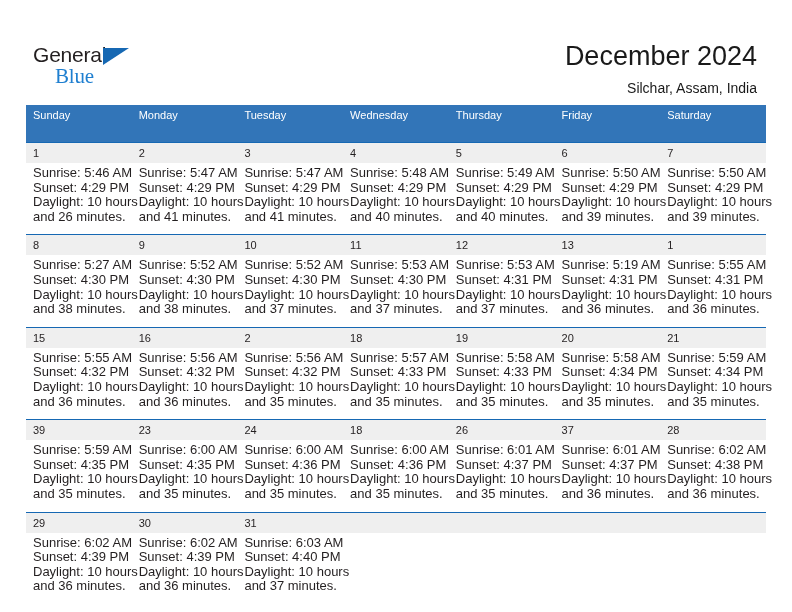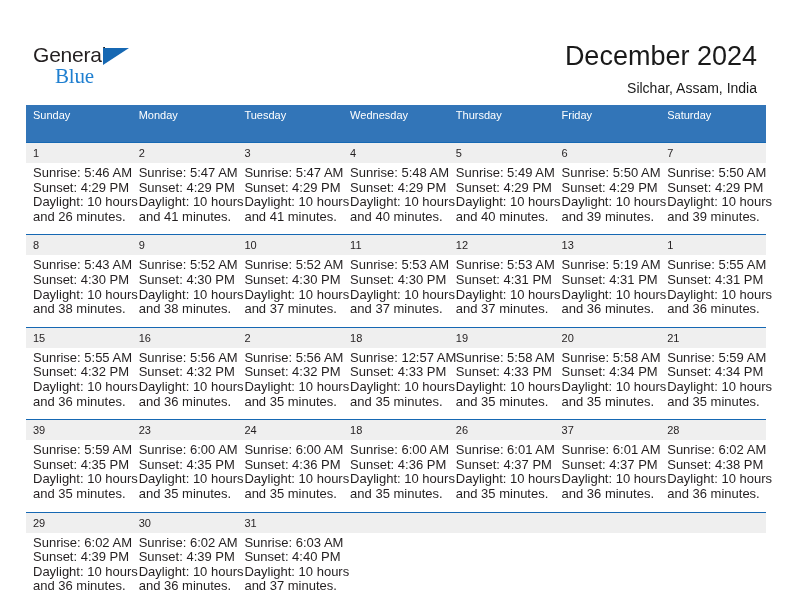--- a/index.html
+++ b/index.html
@@ -229,21 +229,21 @@
             <div>Daylight: 10 hours</div>
             <div>and 39 minutes.</div>
           </div>
         </td>
       </tr>
 
       <tr>
         <td>
           <div class="daynum">8</div>
           <div class="cellinfo">
-            <div>Sunrise: 5:43 AM</div>
+            <div>Sunrise: 5:27 AM</div>
             <div>Sunset: 4:30 PM</div>
             <div>Daylight: 10 hours</div>
             <div>and 38 minutes.</div>
           </div>
         </td>
         <td>
           <div class="daynum">9</div>
           <div class="cellinfo">
             <div>Sunrise: 5:52 AM</div>
             <div>Sunset: 4:30 PM</div>
@@ -322,21 +322,21 @@
           <div class="cellinfo">
             <div>Sunrise: 5:56 AM</div>
             <div>Sunset: 4:32 PM</div>
             <div>Daylight: 10 hours</div>
             <div>and 35 minutes.</div>
           </div>
         </td>
         <td>
           <div class="daynum">18</div>
           <div class="cellinfo">
-            <div>Sunrise: 12:57 AM</div>
+            <div>Sunrise: 5:57 AM</div>
             <div>Sunset: 4:33 PM</div>
             <div>Daylight: 10 hours</div>
             <div>and 35 minutes.</div>
           </div>
         </td>
         <td>
           <div class="daynum">19</div>
           <div class="cellinfo">
             <div>Sunrise: 5:58 AM</div>
             <div>Sunset: 4:33 PM</div>

